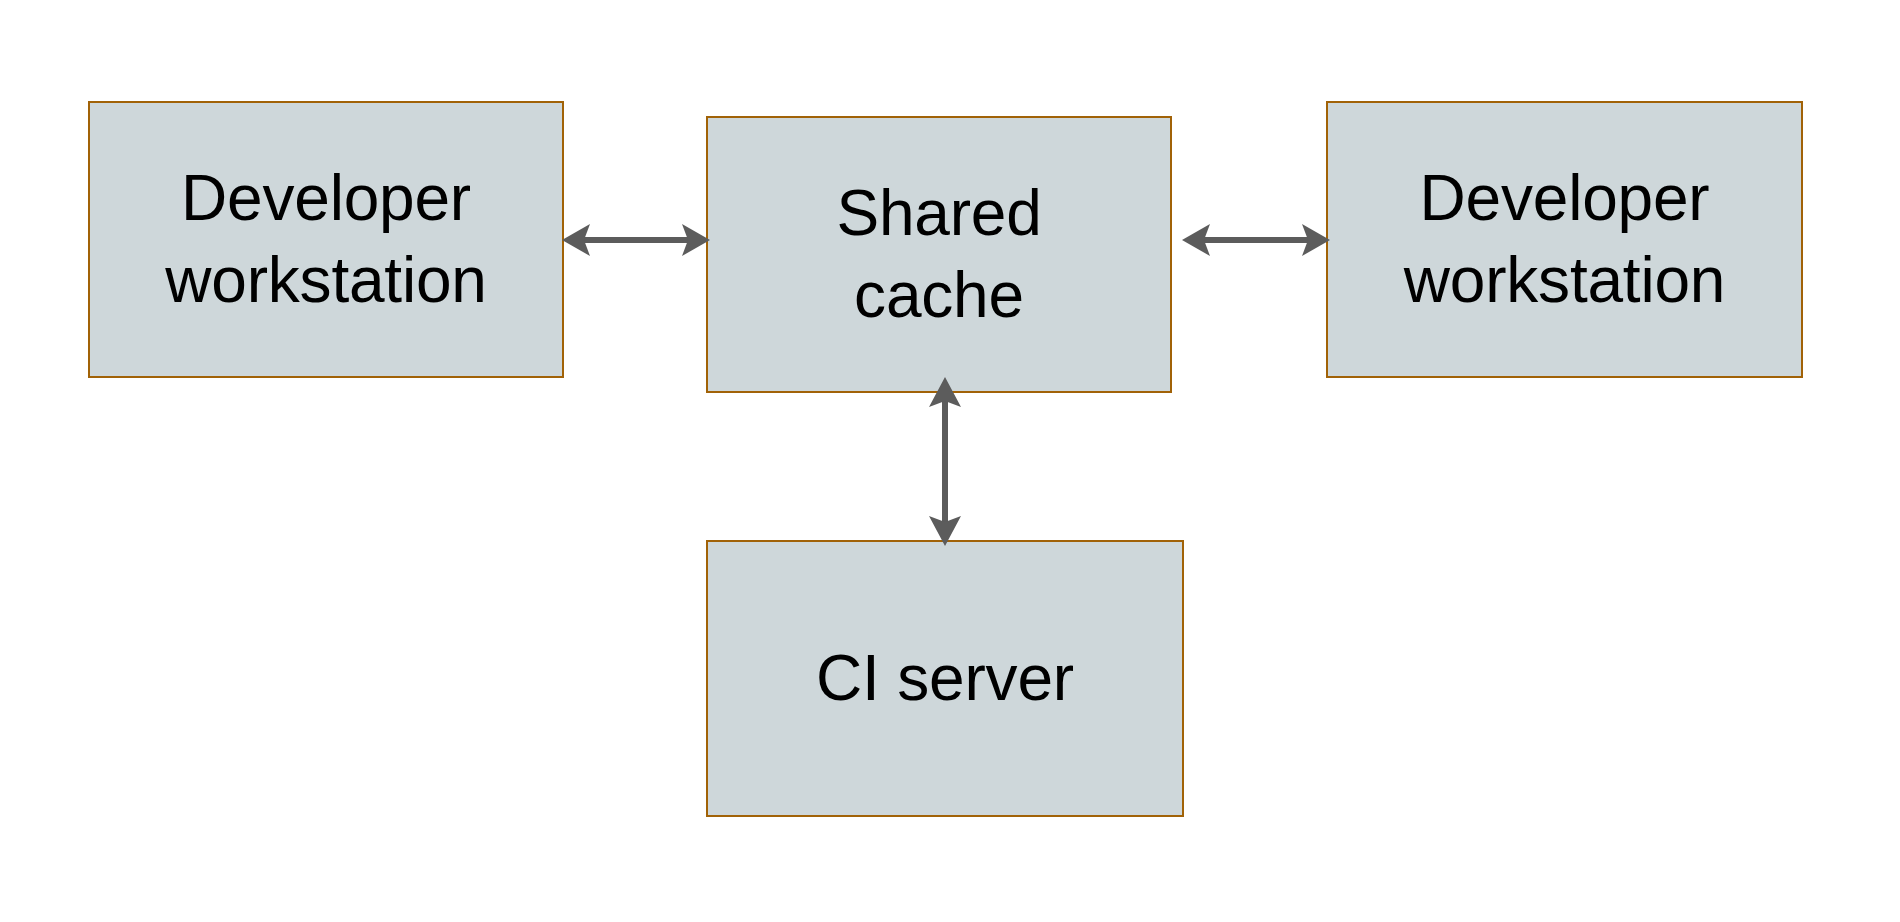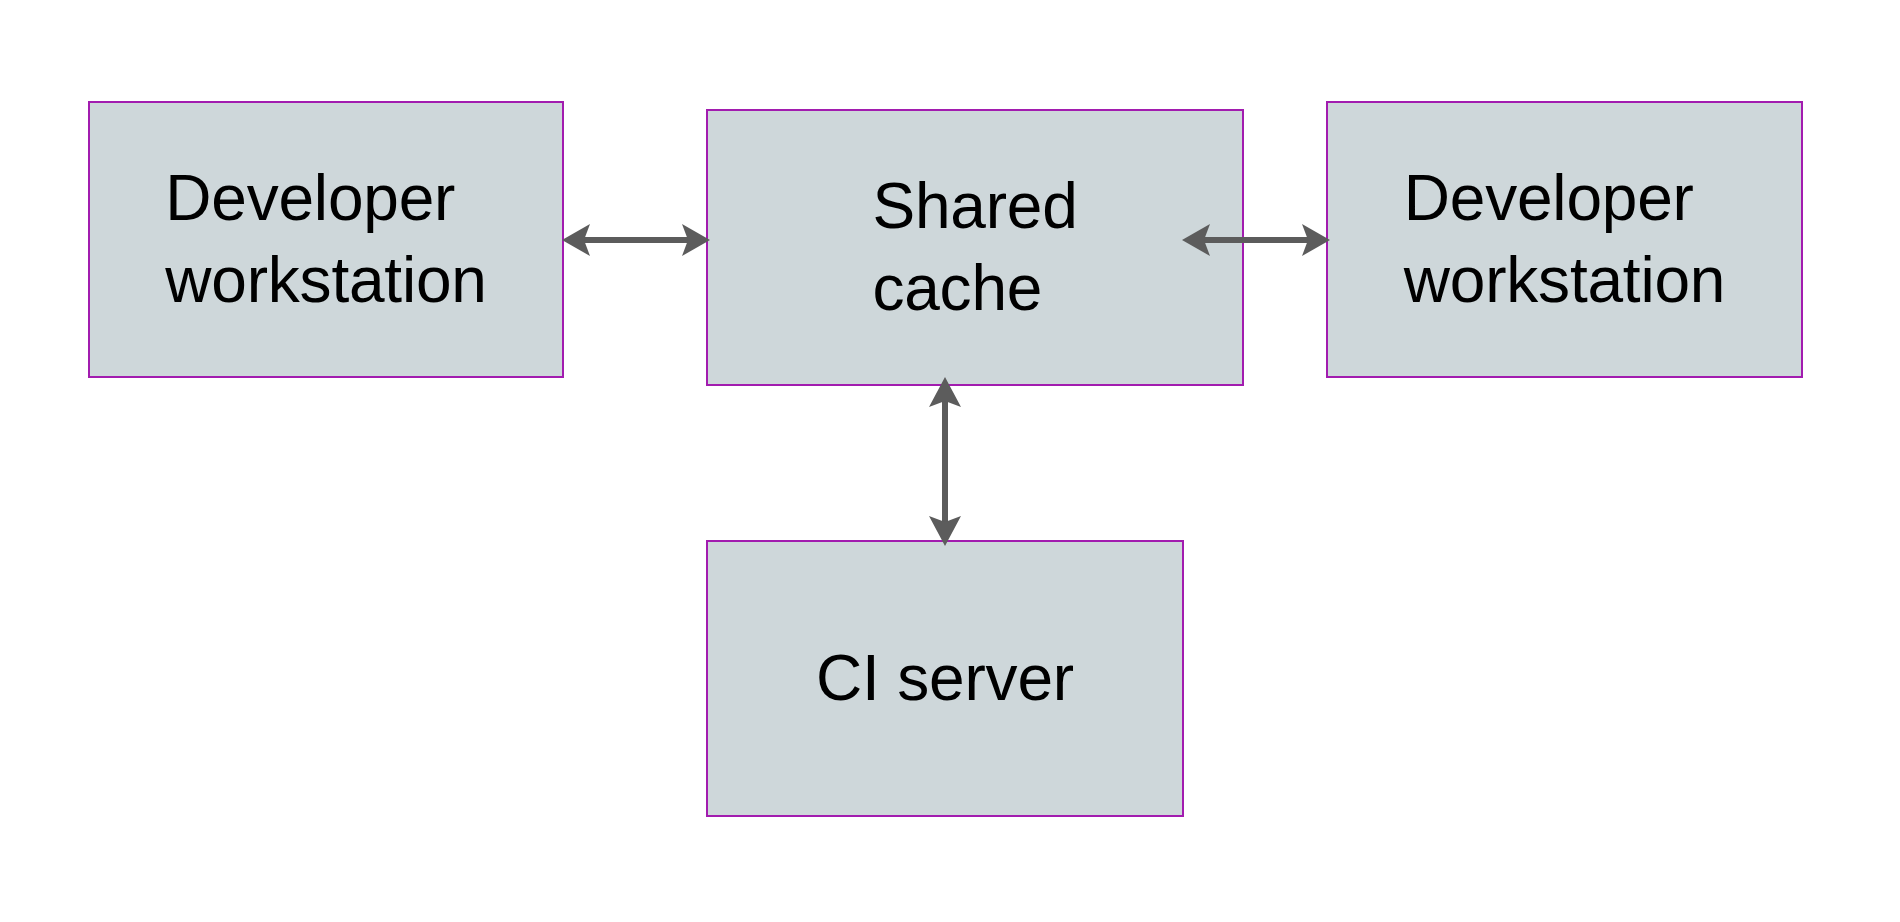--- a/index.html
+++ b/index.html
@@ -15,24 +15,25 @@
     position: relative;
     width: 1900px;
     height: 922px;
     background: #ffffff;
     overflow: hidden;
   }
   .node {
     position: absolute;
     box-sizing: border-box;
     background: #ced7da;
-    border: 2px solid #a21caf;
+    border: 2px solid #a16207;
     display: flex;
     align-items: center;
     justify-content: center;
+    text-align: center;
   }
   .node-label {
     font-size: 64px;
     line-height: 1.28;
     color: #000000;
     font-weight: 400;
     letter-spacing: -0.2px;
     white-space: pre-line;
     padding: 0 6px;
   }
@@ -48,21 +49,21 @@
 </head>
 <body>
 
 <div id="canvas">
 
   <div class="node" style="left:88px; top:101px; width:476px; height:277px;">
     <div class="node-label">Developer
 workstation</div>
   </div>
 
-  <div class="node" style="left:706px; top:109px; width:538px; height:277px;">
+  <div class="node" style="left:706px; top:116px; width:466px; height:277px;">
     <div class="node-label">Shared
 cache</div>
   </div>
 
   <div class="node" style="left:1326px; top:101px; width:477px; height:277px;">
     <div class="node-label">Developer
 workstation</div>
   </div>
 
   <div class="node" style="left:706px; top:540px; width:478px; height:277px;">

